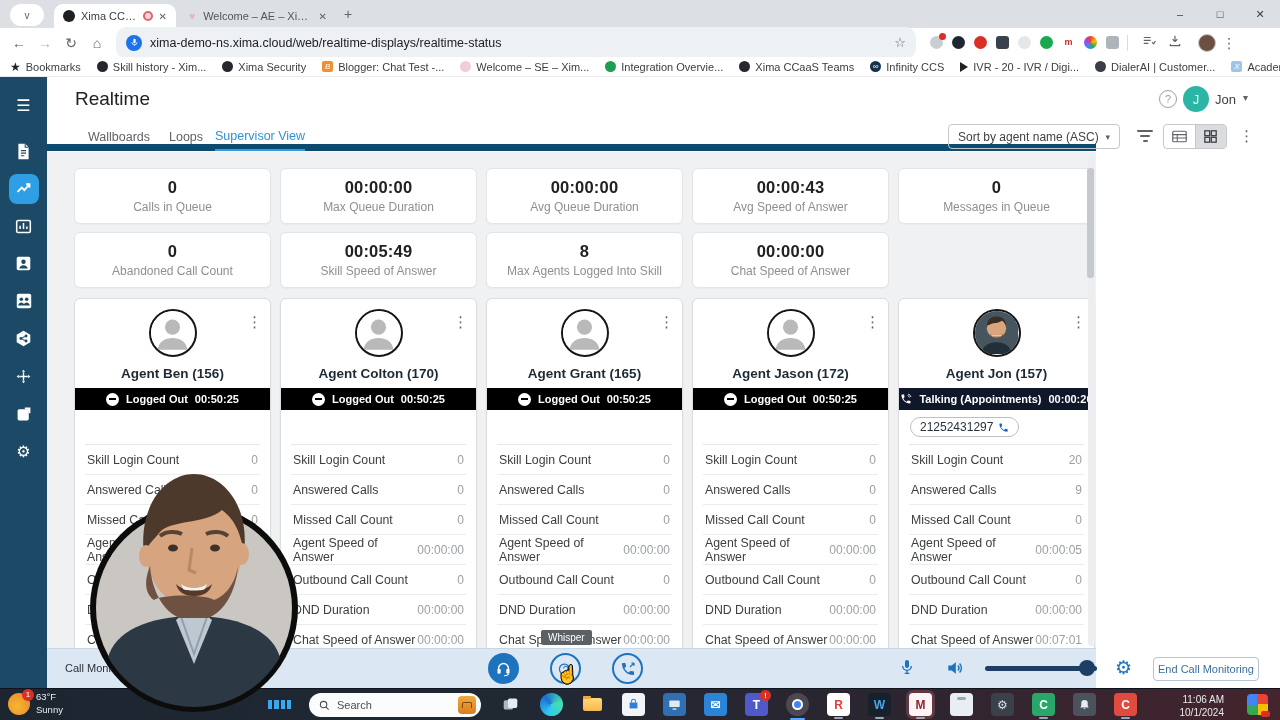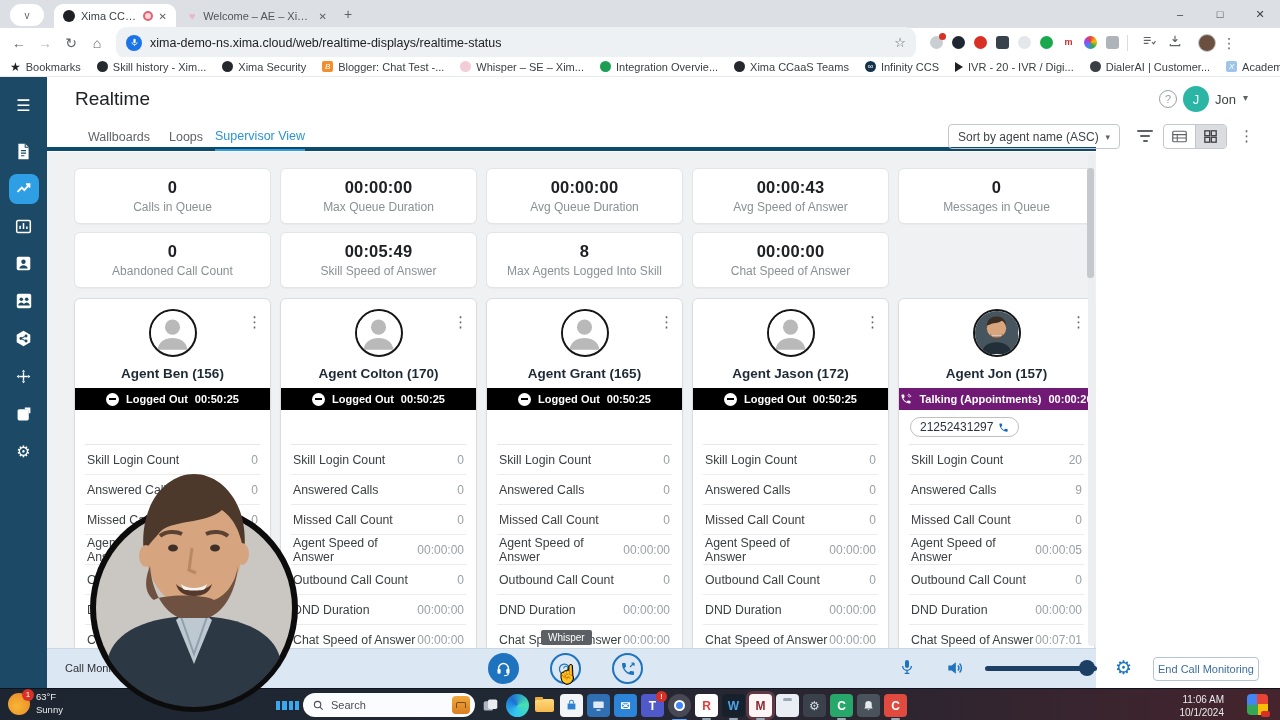--- a/index.html
+++ b/index.html
@@ -51,21 +51,21 @@
 .sbi.first{margin-bottom:16px}
 .sbi.active{background:#2f9fe5;border-radius:8px}
 .sbi svg{display:block}
 .appmain{position:absolute;left:47px;top:0;width:1049px;height:611px}
 .appheader{position:absolute;top:0;left:0;width:100%;height:45px;background:#fff}
 .page-title{position:absolute;left:28px;top:11px;font-size:19px;font-weight:500;color:#202124}
 .help{position:absolute;left:1112px;top:13px;width:18px;height:18px;border:1.5px solid #9aa0a6;border-radius:50%;color:#9aa0a6;font-size:11px;display:flex;align-items:center;justify-content:center}
 .user-av{position:absolute;left:1136px;top:9px;width:26px;height:26px;border-radius:50%;background:#2ab5a5;color:#fff;font-size:13px;display:flex;align-items:center;justify-content:center}
 .user-nm{position:absolute;left:1168px;top:15px;font-size:13px;color:#3c4043}
 .user-caret{position:absolute;left:1196px;top:15px;font-size:10px;color:#5f6368}
-.tabrow{position:absolute;top:45px;left:0;width:100%;height:29px;background:#fff;border-bottom:4px solid #0c4a6e}
+.tabrow{position:absolute;top:45px;left:0;width:100%;height:29px;background:#fff;border-bottom:7px solid #0c4a6e}
 .apptab{position:absolute;top:0;height:29px;display:flex;align-items:center;font-size:12.5px;color:#5f6368}
 .apptab.active{color:#2b94d6;border-bottom:2.5px solid #2f9fe5}
 .sortbox{position:absolute;left:901px;top:2px;width:172px;height:25px;border:1px solid #c4c7cc;border-radius:4px;display:flex;align-items:center;padding:0 9px;font-size:12px;color:#3f4347}
 .sortbox .crt{margin-left:auto;font-size:9px;color:#5f6368}
 .filt{position:absolute;left:1088px;top:5px;width:20px;height:20px}
 .filt span{display:block;background:#5f6368;height:2px;border-radius:1px;margin:3px auto}
 .f1{width:16px}.f2{width:10px}.f3{width:5px}
 .viewgrp{position:absolute;left:1116px;top:2px;width:64px;height:25px;border:1px solid #c4c7cc;border-radius:4px;display:flex;overflow:hidden}
 .vbtn{width:32px;display:flex;align-items:center;justify-content:center}
 .vbtn.on{background:#dadce0}
@@ -83,21 +83,21 @@
 
 
 .agents{position:absolute;left:27px;top:146px;display:grid;grid-template-columns:repeat(5,197px);gap:9px}
 .acard{height:400px;background:#fff;border:1px solid #dadcdf;border-radius:6px 6px 0 0;position:relative;padding-top:10px;box-shadow:0 1px 2px rgba(0,0,0,.05)}
 .amenu{position:absolute;right:8px;top:14px;font-size:15px;color:#5f6368}
 .aav{width:48px;height:48px;border-radius:50%;margin:0 auto;border:2.5px solid #161616;overflow:hidden;background:#fff}
 .aav svg{display:block}
 .aname{text-align:center;font-size:13.5px;font-weight:bold;color:#1d2a36;margin-top:9px}
 .astatus{margin-top:7px;height:22px;display:flex;align-items:center;justify-content:center;gap:7px;color:#fff;font-size:11px;font-weight:bold}
 .astatus.off{background:#000}
-.astatus.talk{background:#701a75}
+.astatus.talk{background:#0f172a}
 .minus{width:13px;height:13px;border-radius:50%;background:#fff;position:relative;flex:0 0 auto}
 .minus::after{content:"";position:absolute;left:3px;right:3px;top:5.5px;height:2px;background:#000}
 .gapzone{height:34px;display:flex;align-items:center;padding:0 11px}
 .chip{border:1px solid #bfbfbf;border-radius:12px;padding:2px 9px;font-size:12px;color:#29323a;display:flex;align-items:center;gap:5px;background:#fff}
 .statrows{margin:0 10px;border-top:1px solid #e7e7e7}
 .srow{height:30px;display:flex;justify-content:space-between;align-items:center;border-bottom:1px solid #ececec;font-size:12.3px;color:#3d4043;padding:0 2px}
 .srow .sv{color:#9aa0a6;font-size:12px}
 
 
 .monitorbar{position:absolute;left:0;bottom:0;width:100%;height:40px;background:#dbe7f3;border-top:1px solid #c9d7e4}
@@ -111,21 +111,21 @@
 .sthumb{position:absolute;right:2px;top:-6px;width:16px;height:16px;background:#1c3f63;border-radius:50%}
 .mgear{position:absolute;left:1068px;top:7px;font-size:19px;color:#1e73be}
 .endbtn{position:absolute;left:1106px;top:8px;width:106px;height:24px;background:#fff;border:1px solid #b4c4d2;border-radius:4px;display:flex;align-items:center;justify-content:center;font-size:11px;color:#3d6f9e}
 
 
 .taskbar{position:absolute;left:0;bottom:0;width:1280px;height:32px;background:linear-gradient(90deg,#1d2530 0%,#202834 40%,#2c2530 70%,#45242d 100%);z-index:5;border-top:1px solid #0d141d}
 .weather{position:absolute;left:8px;top:2px;display:flex;align-items:center;gap:6px}
 .wsun{width:22px;height:22px;border-radius:50%;background:radial-gradient(circle at 40% 60%,#f7b733,#e8832a);position:relative}
 .wbadge{position:absolute;right:-4px;top:-4px;width:12px;height:12px;background:#d93025;border-radius:50%;color:#fff;font-size:8px;display:flex;align-items:center;justify-content:center}
 .wtxt{color:#e9ecef;font-size:9.5px;line-height:1.35}
-.centerbar{position:absolute;left:276px;top:4px;display:flex;align-items:flex-end;gap:4px}
+.centerbar{position:absolute;left:268px;top:4px;display:flex;align-items:flex-start;gap:18px}
 .winlogo{width:20px;height:20px;display:grid;grid-template-columns:9px 9px;grid-gap:2px;padding:0}
 .winlogo i{background:#3ba7ef;width:9px;height:9px}
 .tsearch{width:172px;height:24px;background:#fbfcfd;border-radius:12px;display:flex;align-items:center;padding:0 5px 0 10px;gap:7px}
 .tsearch .stxt{font-size:11px;color:#4a4e52;flex:1}
 .sbadge{width:18px;height:18px;border-radius:4px;background:linear-gradient(#f0a93c,#d97e20);display:flex;align-items:center;justify-content:center}
 .sbadge::after{content:"";width:8px;height:5px;border:1.5px solid #7a4a10;border-bottom:none;border-radius:2px 2px 0 0}
 .tico{width:23px;height:23px;border-radius:4px;display:flex;align-items:center;justify-content:center;font-size:12px;font-weight:bold;position:relative;flex:0 0 auto}
 .tico.run::after{content:"";position:absolute;bottom:-3px;left:7px;right:7px;height:2.5px;border-radius:2px;background:#9aa7b5}
 .tico.activebg{background:rgba(255,255,255,.16)}
 .edge{background:conic-gradient(from 200deg,#32c5f0,#1b6fd4,#45e0b0,#32c5f0);border-radius:50%}
@@ -241,21 +241,21 @@
     <span class="bm">
         <i class="fav"></i>
         <span>Xima Security</span>
       </span>
     <span class="bm">
         <i class="fav orange">B</i>
         <span>Blogger: Chat Test -...</span>
       </span>
     <span class="bm">
         <i class="fav pink"></i>
-        <span>Whisper – SE – Xim...</span>
+        <span>Welcome – SE – Xim...</span>
       </span>
     <span class="bm">
         <i class="fav green"></i>
         <span>Integration Overvie...</span>
       </span>
     <span class="bm">
         <i class="fav"></i>
         <span>Xima CCaaS Teams</span>
       </span>
     <span class="bm">

